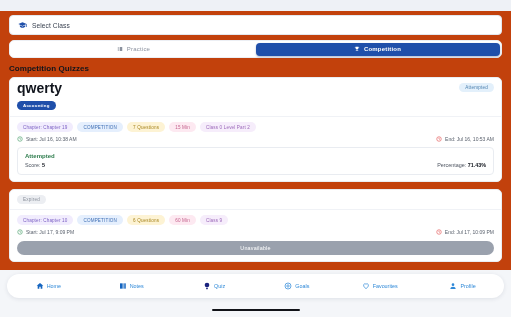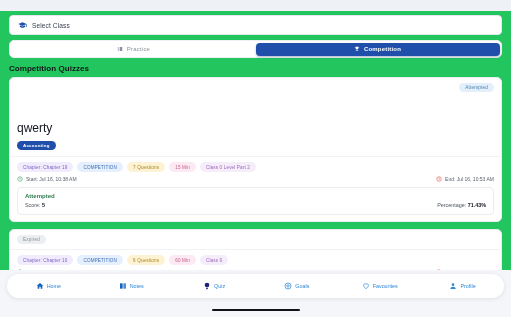--- a/index.html
+++ b/index.html
@@ -5,21 +5,21 @@
   * { box-sizing: border-box; margin: 0; padding: 0; }
   html, body {
     width: 511px; height: 317px;
     font-family: "Liberation Sans", sans-serif;
     background: #f4f6f9;
     overflow: hidden;
   }
   .app {
     width: 511px; height: 317px;
     position: relative;
-    background: #22c55e;
+    background: #c2410c;
     display: flex; flex-direction: column;
   }
 
   
   .statusbar {
     height: 11px; width: 100%;
     background: #eef1f6;
     flex: 0 0 11px;
   }
 
@@ -84,21 +84,21 @@
     border: 1px solid #eaedf2;
     border-radius: 5px;
     overflow: hidden;
   }
   .card-head {
     padding: 5px 7px 5px 7px;
     display: flex; align-items: flex-start; justify-content: space-between;
     border-bottom: 1px solid #f0f2f6;
   }
   .card-title {
-    font-size: 12px; font-weight: normal; color: #11151d; line-height: 10px; margin-top: 40px;
+    font-size: 14px; font-weight: bold; color: #11151d; line-height: 10px;
   }
   .subject-badge {
     display: inline-block;
     margin-top: 3px;
     background: #1f4faa;
     color: #fff;
     font-size: 4.4px;
     font-weight: bold;
     padding: 2px 6px;
     border-radius: 7px;

